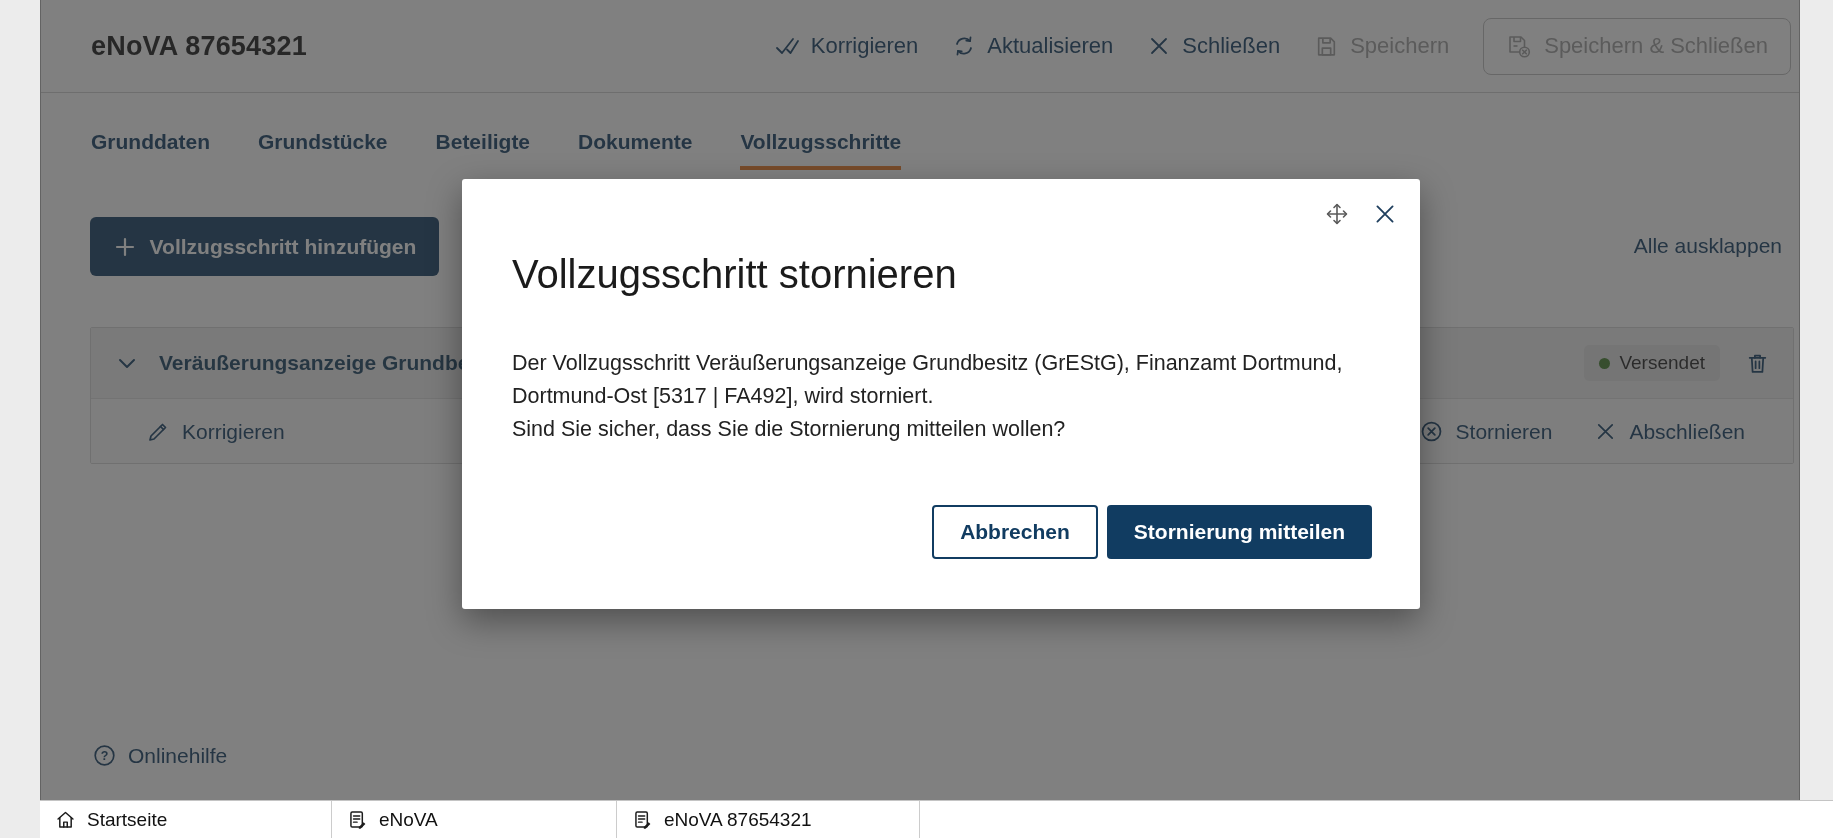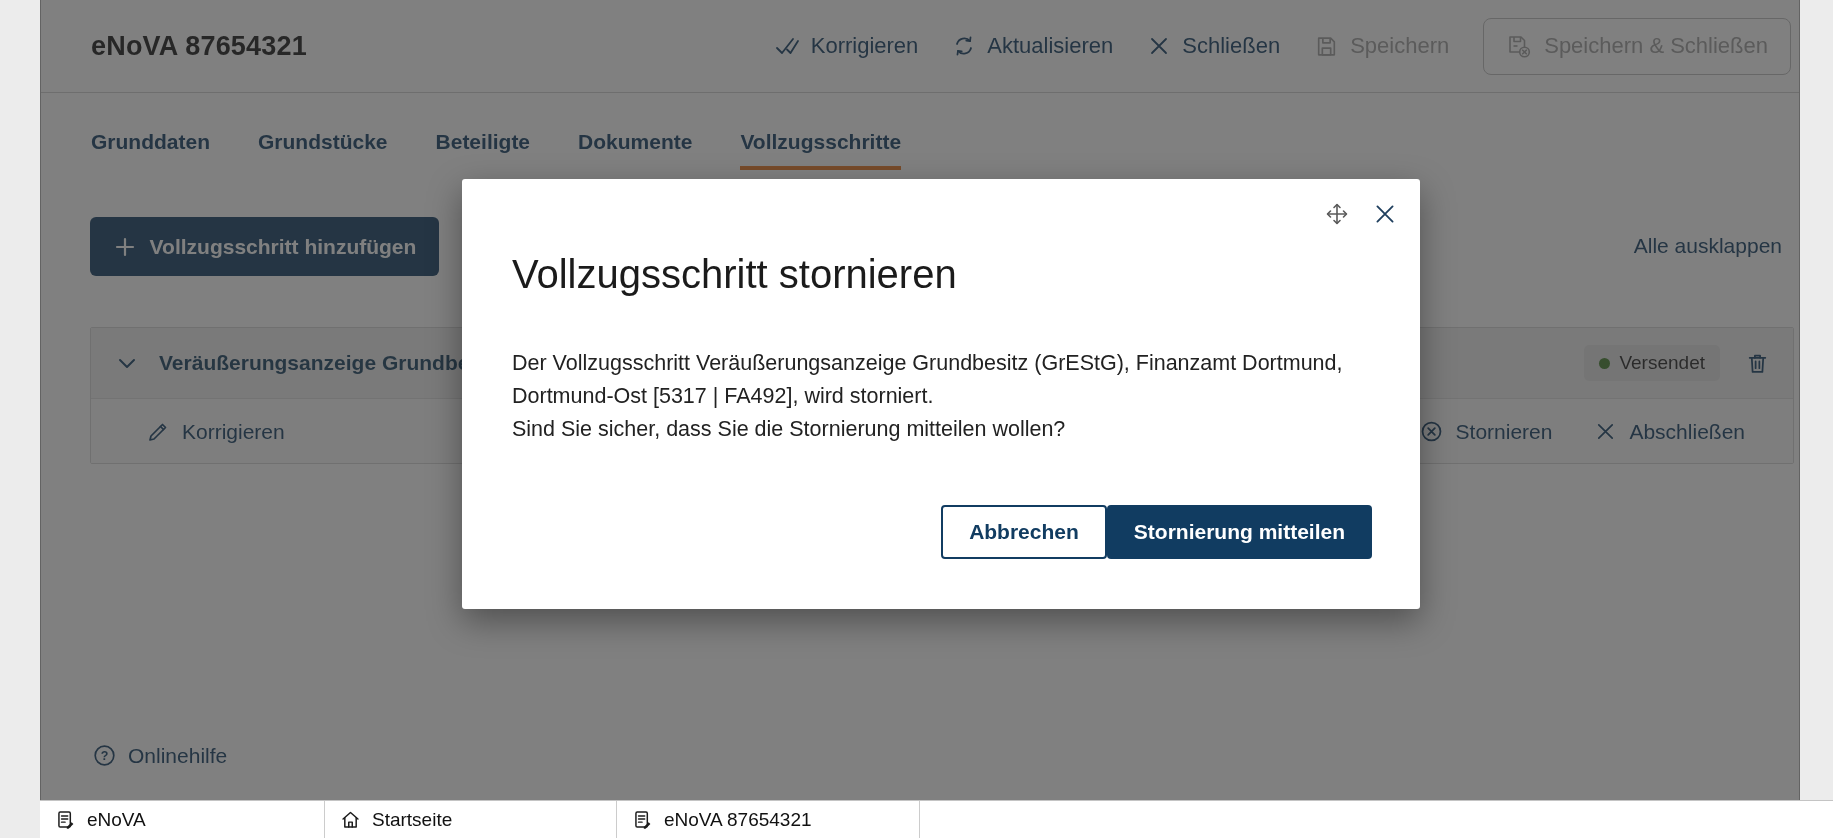--- a/index.html
+++ b/index.html
@@ -114,21 +114,21 @@
   }
   .modal-move { position:absolute; top:22px; right:70px; color:#5a5a5a; }
   .modal-close { position:absolute; top:22px; right:22px; color:#1f3f5e; }
   .modal-title {
     position:absolute; left:50px; top:73px;
     font-size:40px; font-weight:400; color:#1b1b1b;
   }
   .modal-body { position:absolute; left:50px; top:168px; font-size:21.5px; color:#222; line-height:33px; }
   .modal-body div { white-space:nowrap; }
   .modal-buttons {
-    position:absolute; right:48px; top:326px; display:flex; gap:0;
+    position:absolute; right:48px; top:326px; display:flex; gap:9px;
   }
   .btn-secondary {
     height:54px; padding:0 26px; background:#fff;
     border:2px solid #113c61; border-radius:4px;
     font-family:inherit; font-size:21px; font-weight:bold; color:#113c61; cursor:pointer;
   }
   .btn-primary {
     height:54px; padding:8px 27px; background:#113c61;
     border:none; border-radius:4px;
     font-family:inherit; font-size:21px; font-weight:bold; color:#fff; cursor:pointer;
@@ -294,39 +294,39 @@
       <svg width="25" height="25" viewBox="0 0 25 25" fill="none" stroke="currentColor" stroke-width="1.7">
           <circle cx="12.5" cy="12.5" r="9.3"></circle>
           <text x="12.5" y="17" text-anchor="middle" font-size="12.5" font-weight="bold" fill="currentColor" stroke="none" font-family="Liberation Sans, sans-serif">?</text>
         </svg>
     </span>
     <span>Onlinehilfe</span>
   </button>
 </div>
 
 <div class="taskbar">
+  <button class="task-tab tt1">
+    <span class="ticon">
+      <svg width="21" height="21" viewBox="0 0 24 24" fill="none" stroke="currentColor" stroke-width="1.7" stroke-linecap="round" stroke-linejoin="round">
+          <path d="M3.5 11.5 L12 4 l8.5 7.5"></path>
+          <path d="M5.5 10 V20.5 h13 V10"></path>
+          <path d="M10 20.5 v-5.5 h4 v5.5"></path>
+        </svg>
+    </span>
+    <span>Startseite</span>
+  </button>
   <button class="task-tab tt2">
     <span class="ticon">
       <svg width="21" height="21" viewBox="0 0 24 24" fill="none" stroke="currentColor" stroke-width="1.7" stroke-linecap="round" stroke-linejoin="round">
           <rect x="4.5" y="3.5" width="13" height="17" rx="1.5"></rect>
           <path d="M7.5 8 h7 M7.5 11.5 h7 M7.5 15 h4"></path>
           <path d="M13.5 20.5 l5.5 -5.5 2 2 -5.5 5.5 h-2 z" fill="currentColor" stroke="none"></path>
         </svg>
     </span>
     <span>eNoVA</span>
-  </button>
-  <button class="task-tab tt1">
-    <span class="ticon">
-      <svg width="21" height="21" viewBox="0 0 24 24" fill="none" stroke="currentColor" stroke-width="1.7" stroke-linecap="round" stroke-linejoin="round">
-          <path d="M3.5 11.5 L12 4 l8.5 7.5"></path>
-          <path d="M5.5 10 V20.5 h13 V10"></path>
-          <path d="M10 20.5 v-5.5 h4 v5.5"></path>
-        </svg>
-    </span>
-    <span>Startseite</span>
   </button>
   <button class="task-tab tt3">
     <span class="ticon">
       <svg width="21" height="21" viewBox="0 0 24 24" fill="none" stroke="currentColor" stroke-width="1.7" stroke-linecap="round" stroke-linejoin="round">
           <rect x="4.5" y="3.5" width="13" height="17" rx="1.5"></rect>
           <path d="M7.5 8 h7 M7.5 11.5 h7 M7.5 15 h4"></path>
           <path d="M13.5 20.5 l5.5 -5.5 2 2 -5.5 5.5 h-2 z" fill="currentColor" stroke="none"></path>
         </svg>
     </span>
     <span>eNoVA 87654321</span>

